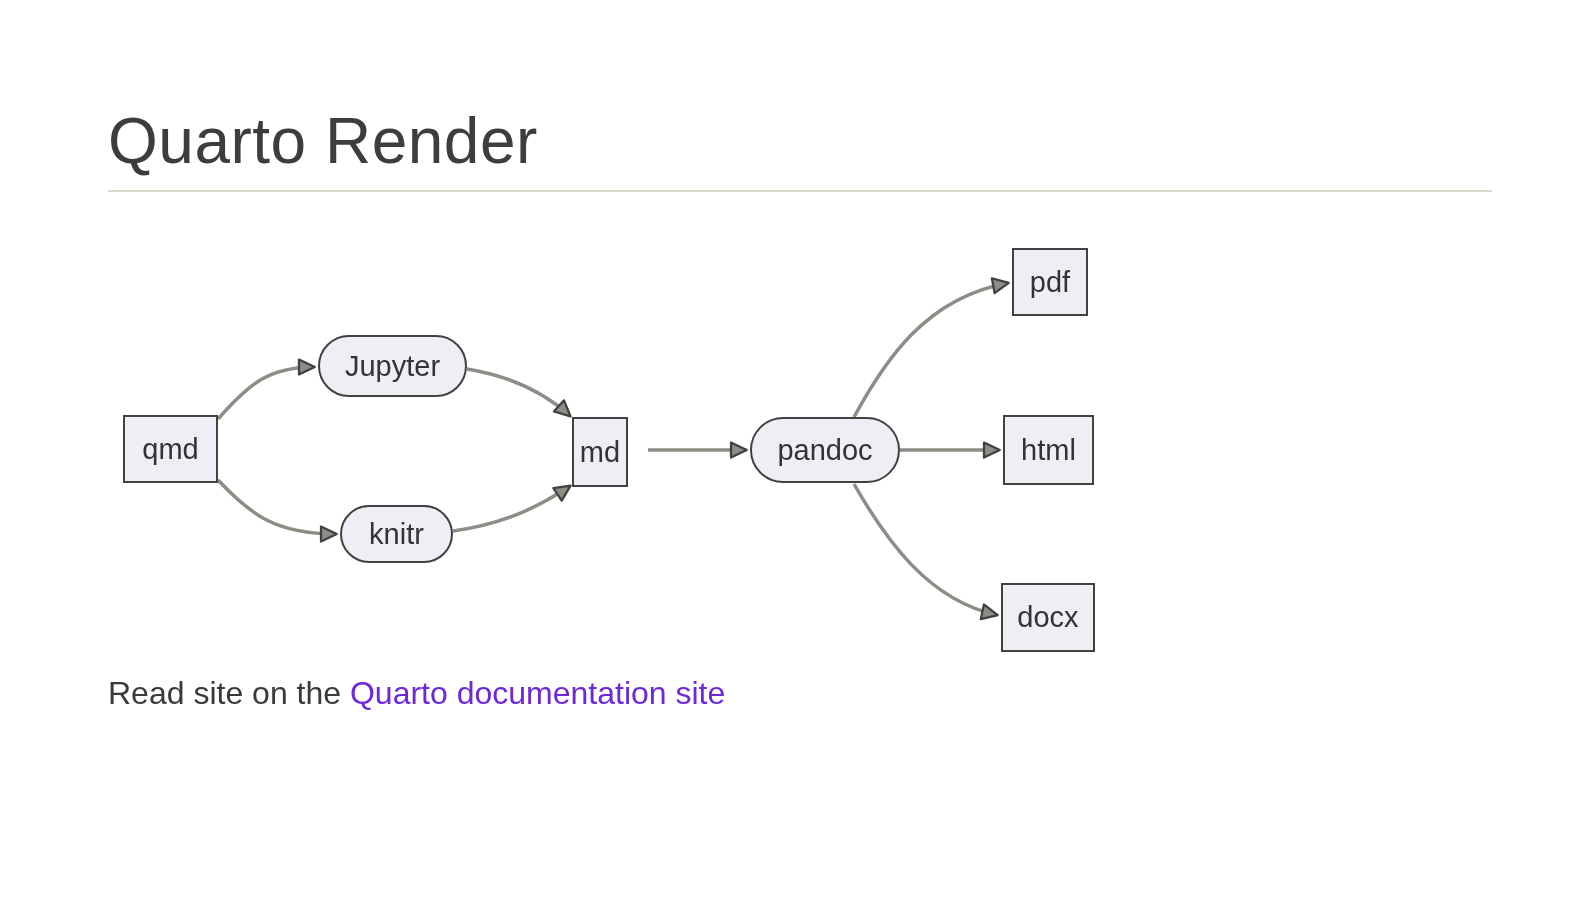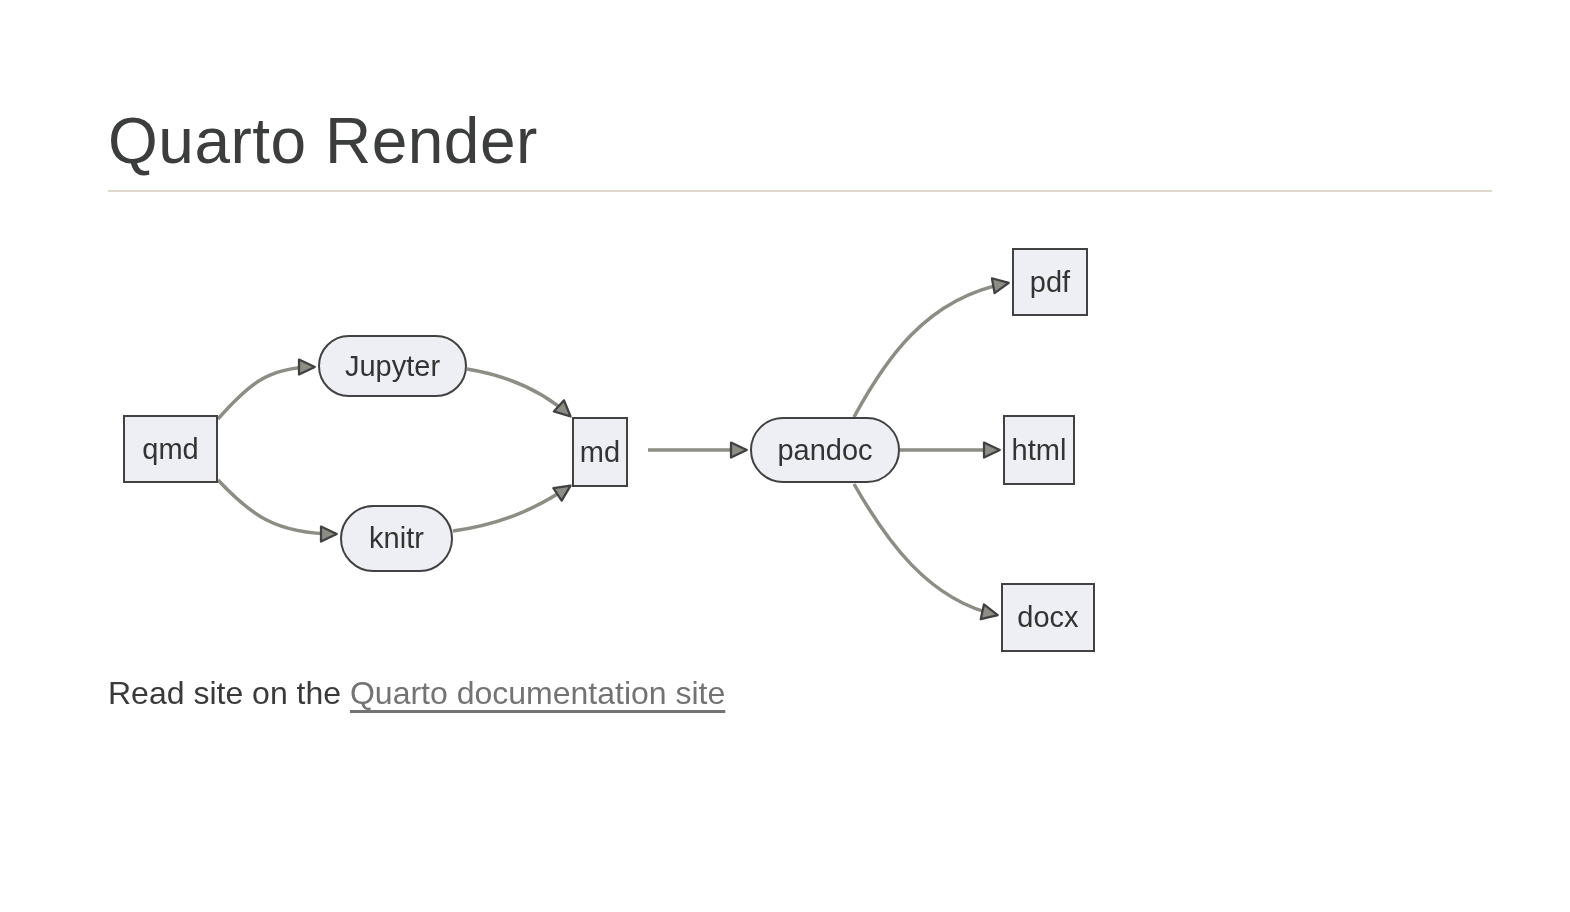--- a/index.html
+++ b/index.html
@@ -53,38 +53,37 @@
     align-items: center;
     justify-content: center;
     background: #edeff5;
     border: 2px solid #414141;
     color: #333333;
     font-size: 29px;
   }
   .stadium { border-radius: 999px; }
   #node-qmd    { left: 123px;  top: 415px; width: 95px;  height: 68px; }
   #node-jupyter{ left: 318px;  top: 335px; width: 149px; height: 62px; }
-  #node-knitr  { left: 340px;  top: 505px; width: 113px; height: 67px; }
+  #node-knitr  { left: 340px;  top: 505px; width: 113px; height: 58px; }
   #node-md     { left: 572px;  top: 417px; width: 56px;  height: 70px; }
   #node-pandoc { left: 750px;  top: 417px; width: 150px; height: 66px; }
   #node-pdf    { left: 1012px; top: 248px; width: 76px;  height: 68px; }
-  #node-html   { left: 1003px; top: 415px; width: 72px;  height: 70px; }
+  #node-html   { left: 1003px; top: 415px; width: 91px;  height: 70px; }
   #node-docx   { left: 1001px; top: 583px; width: 94px;  height: 69px; }
   .read-more {
     position: absolute;
     left: 108px;
     top: 672px;
     margin: 0;
     font-size: 32px;
     color: #3a3a3a;
     line-height: 42px;
   }
   .doc-link {
-    color: #737373;
-    text-decoration: underline;
+    color: #6d28d9;
     text-decoration-thickness: 3px;
     text-underline-offset: 6px;
     cursor: pointer;
   }
 </style>
 </head>
 <body>
 
 <div class="page">
 

